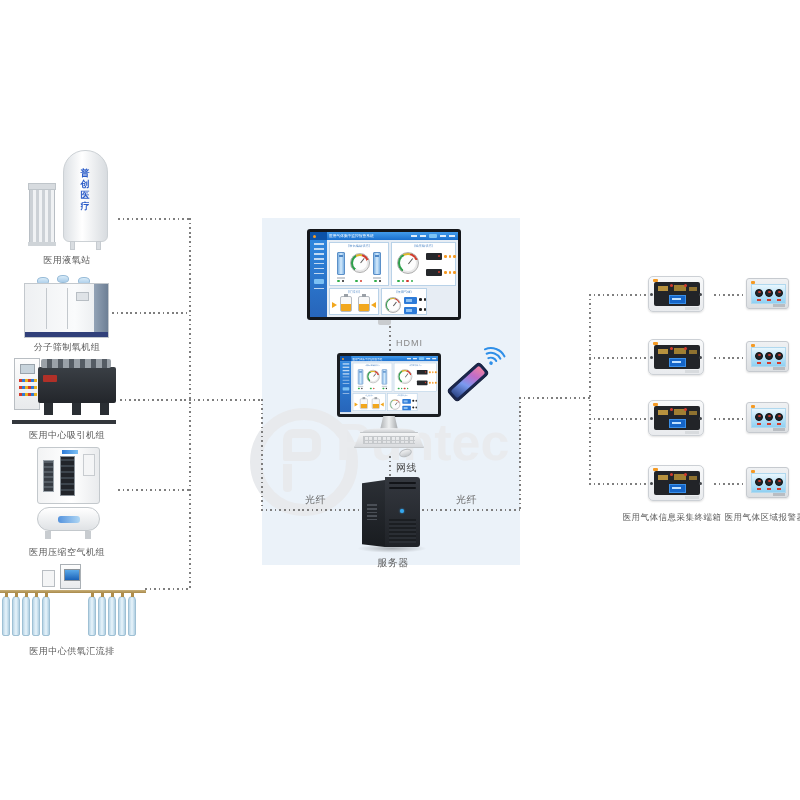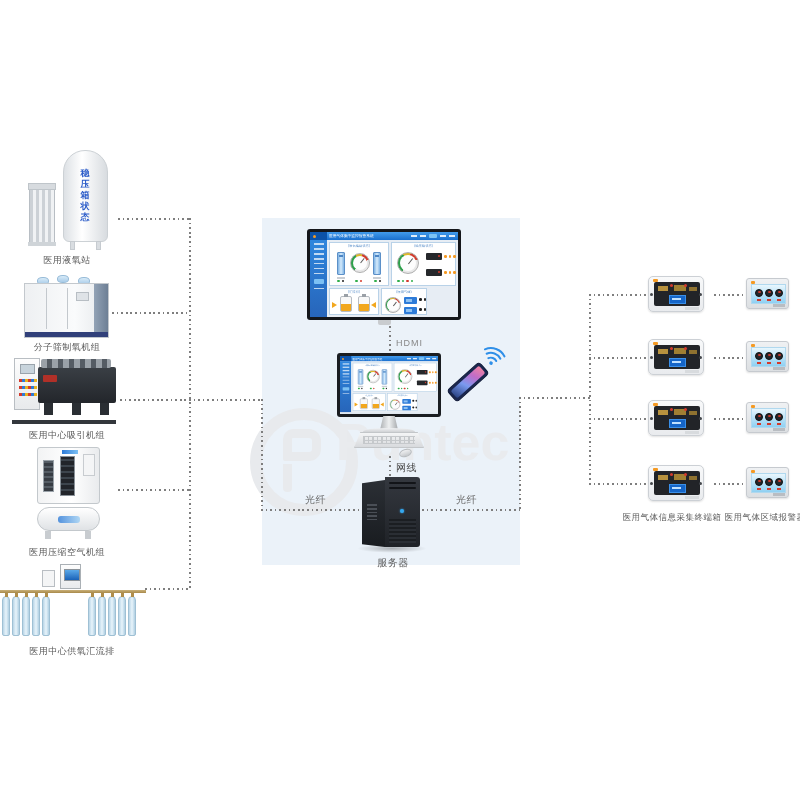--- a/index.html
+++ b/index.html
@@ -164,21 +164,21 @@
   <div class="dh" style="left:714px;top:418px;width:32px"></div>
   <div class="dh" style="left:714px;top:483px;width:32px"></div>
   <div class="dv" style="left:389px;top:326px;height:27px"></div>
   <div class="dv" style="left:389px;top:456px;height:21px"></div>
 
   <div>
     <div class="abs" id="lox-vap"></div>
     <div class="abs" id="lox-tank"></div>
     <div class="abs leg" style="left:70px;top:241px"></div>
     <div class="abs leg" style="left:96px;top:241px"></div>
-    <div class="abs" id="lox-text">稳压箱状态</div>
+    <div class="abs" id="lox-text">普创医疗</div>
     <div class="lbl" style="left:-13px;top:254px;width:160px">医用液氧站</div>
   </div>
 
   <div>
     <div class="abs psa-dryer" style="left:37px;top:277px"></div>
     <div class="abs psa-dryer" style="left:57px;top:275px"></div>
     <div class="abs psa-dryer" style="left:78px;top:277px"></div>
     <div class="abs" id="psa">
       <div class="door" style="left:21px"></div>
       <div class="door" style="left:42px"></div>

